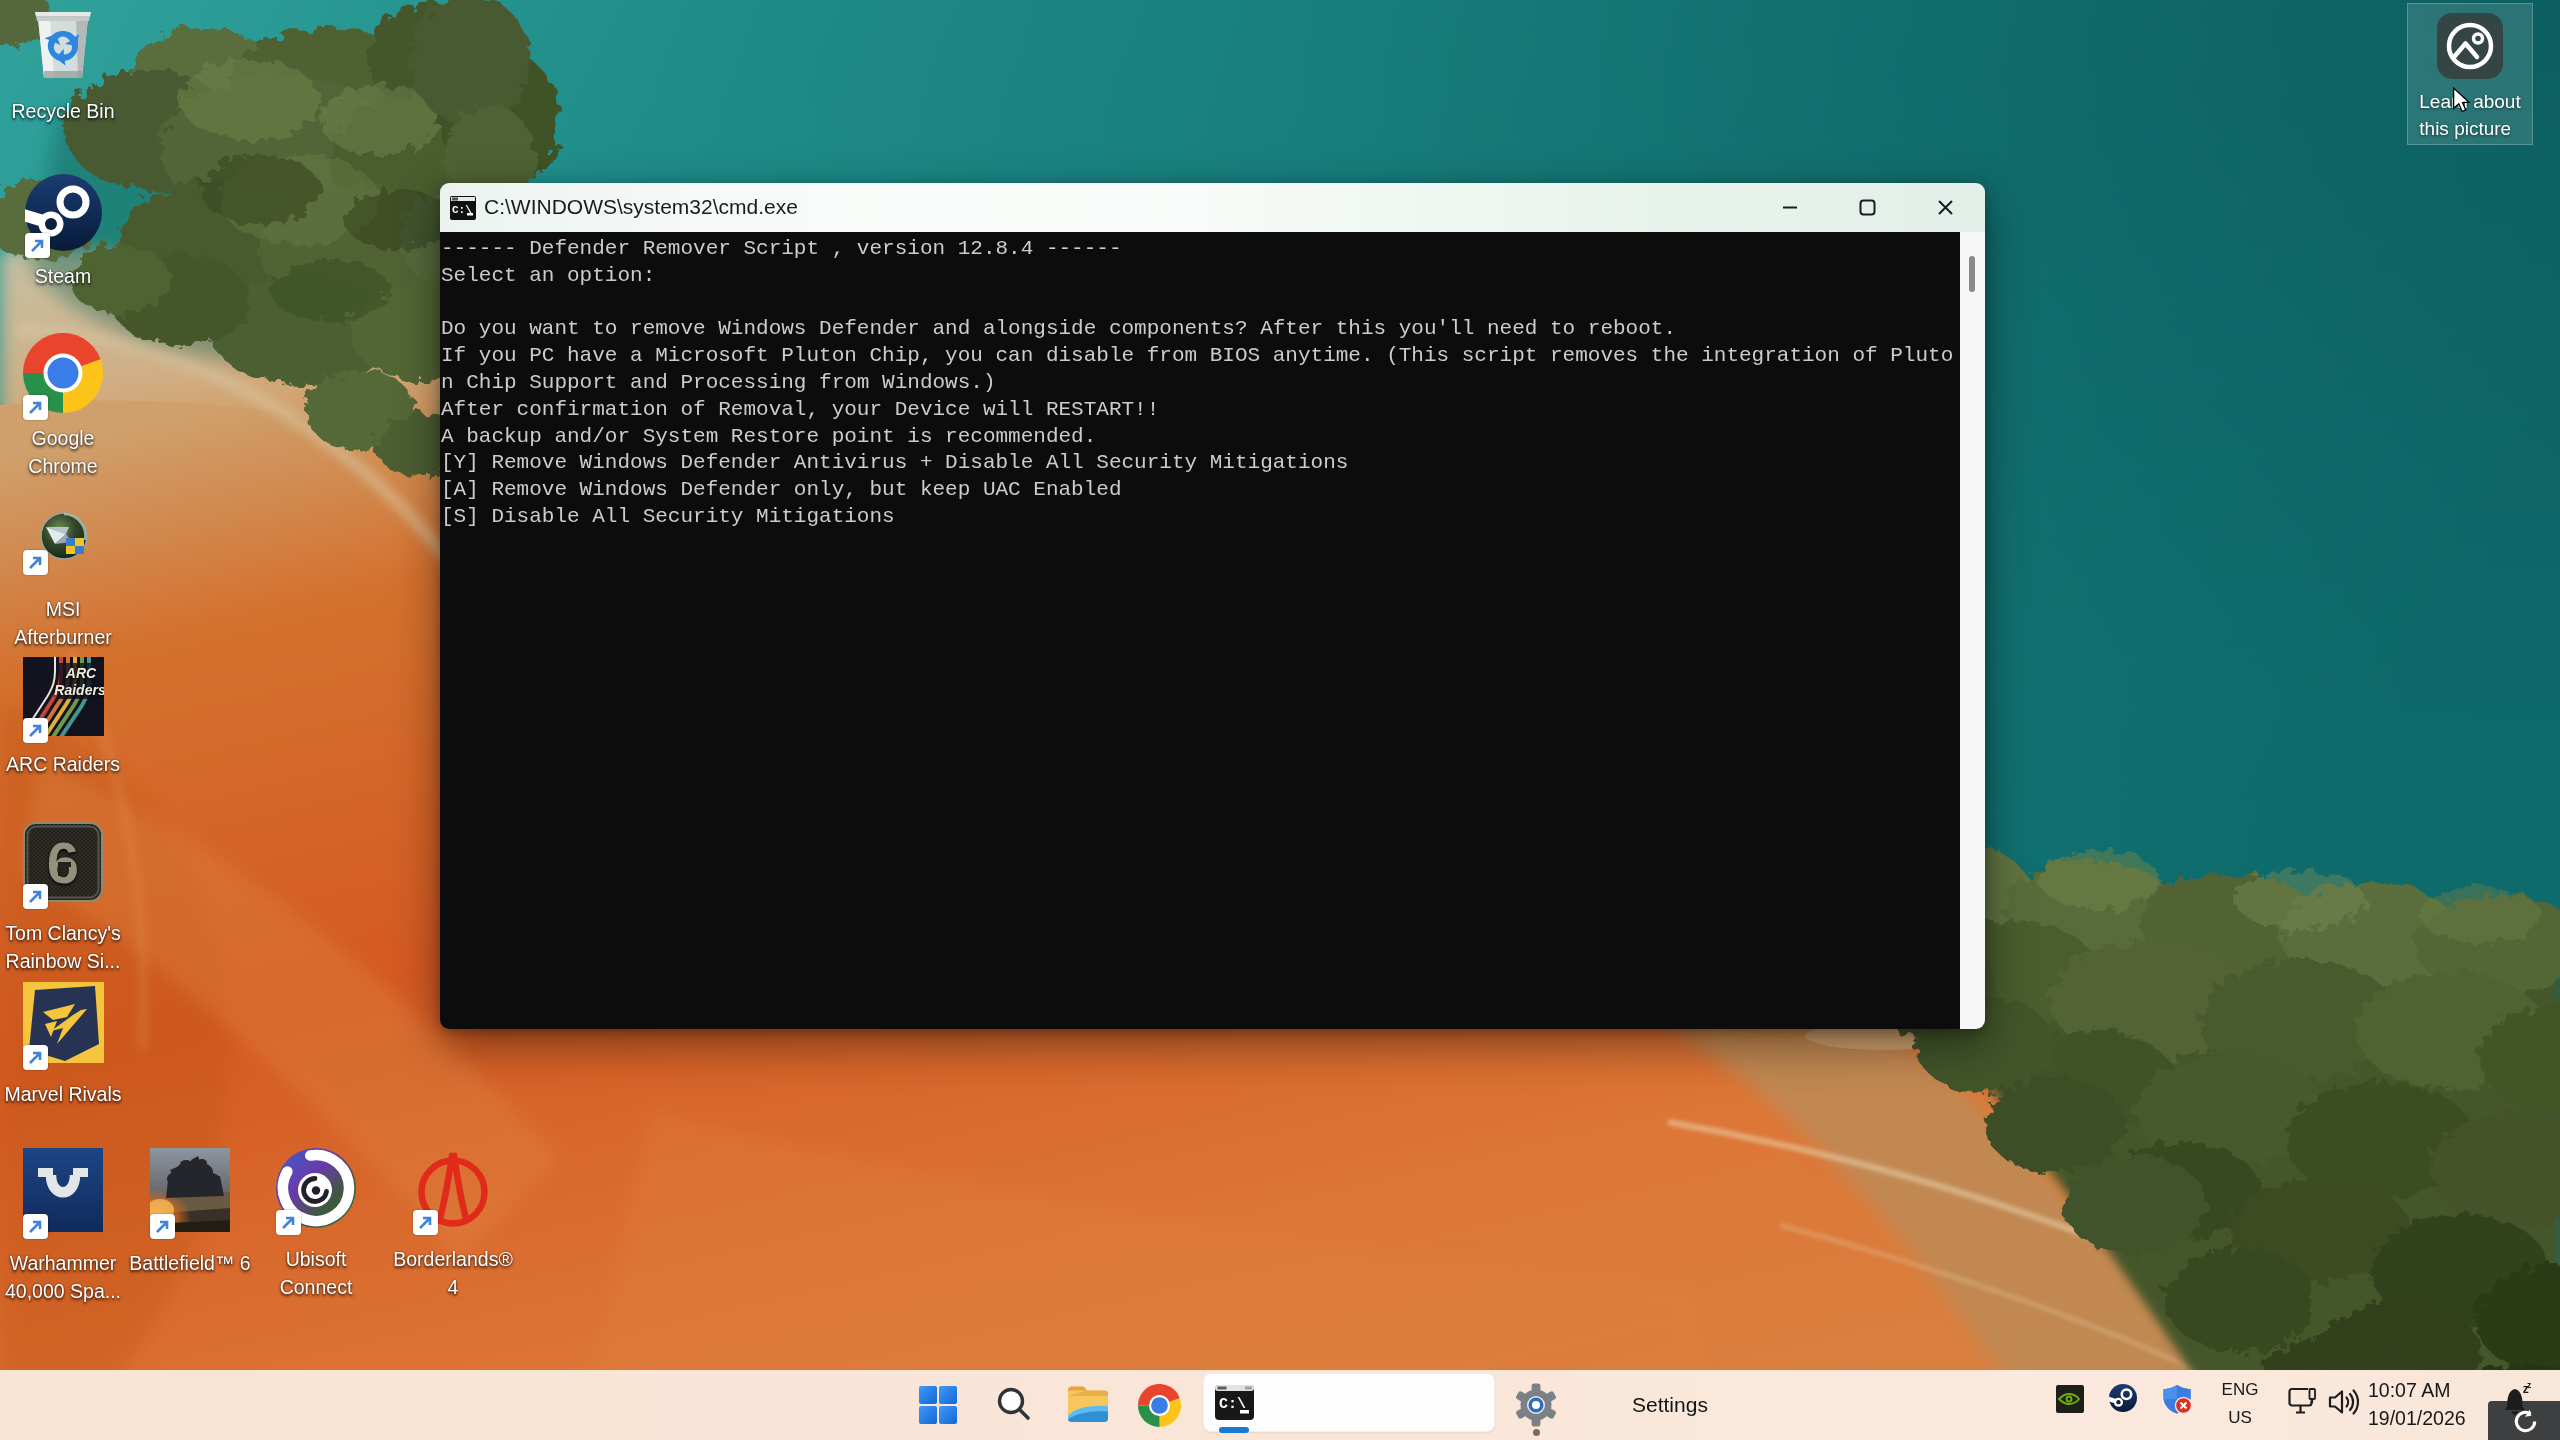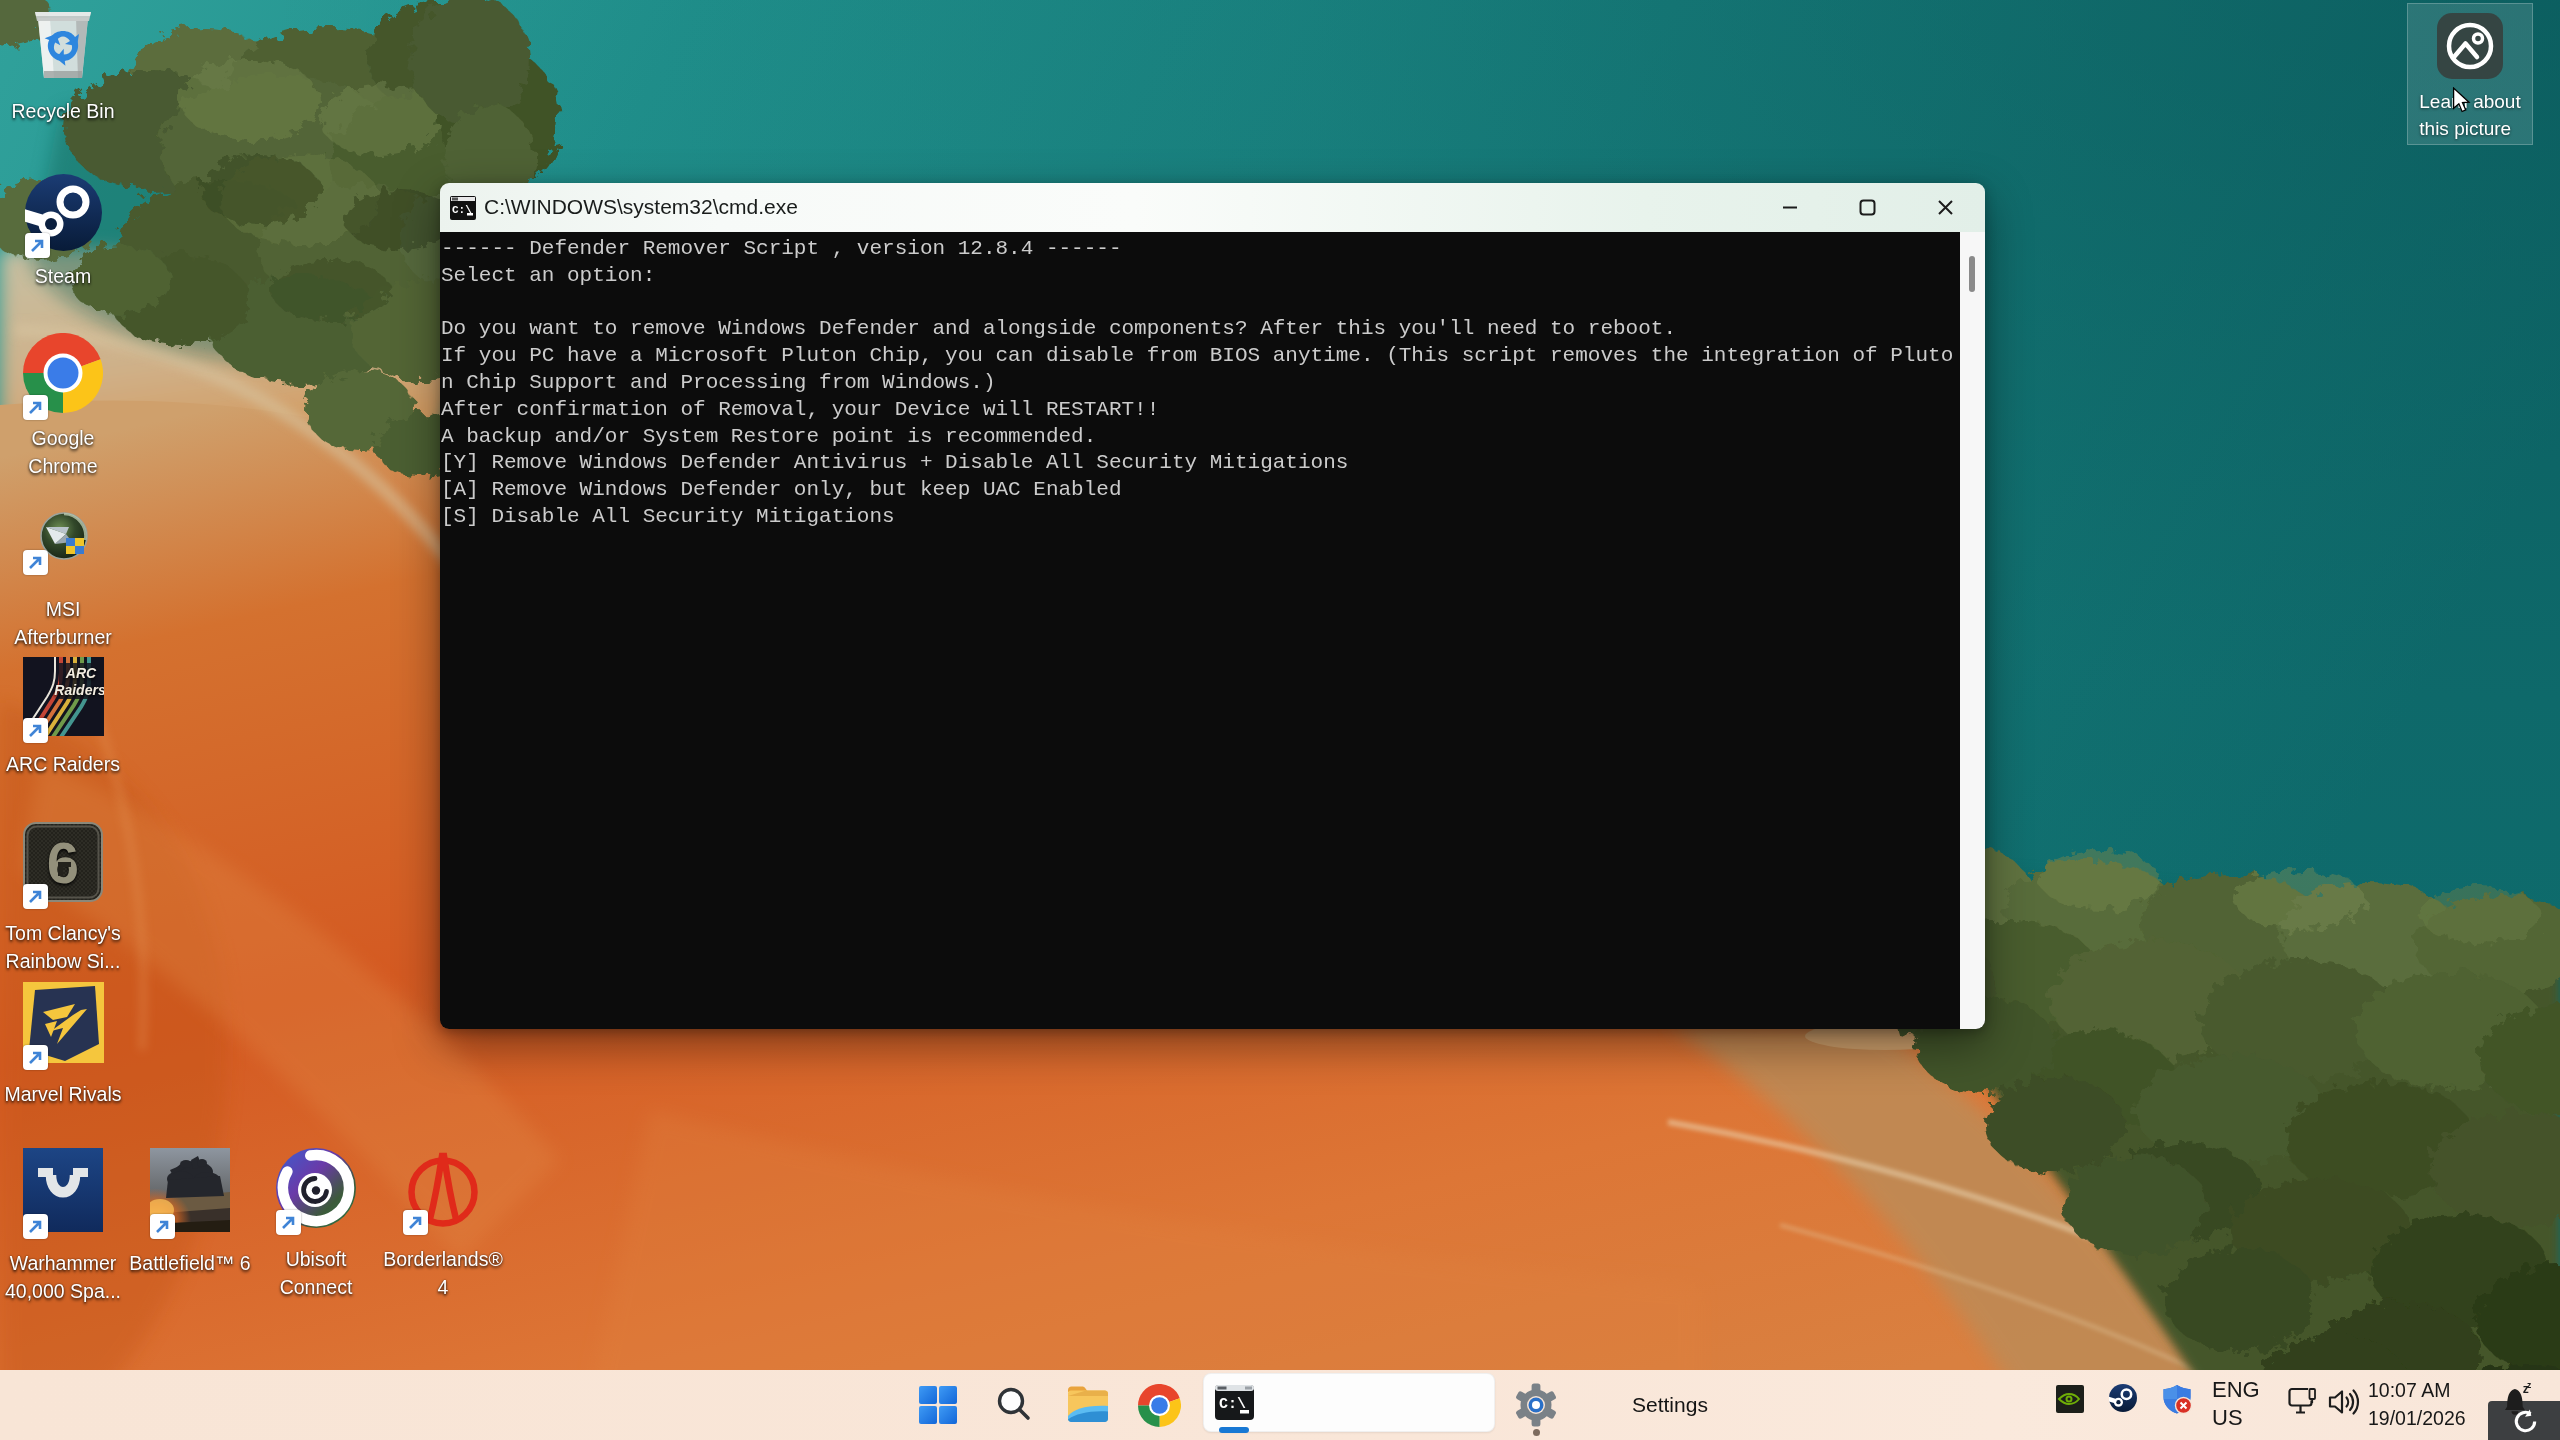--- a/index.html
+++ b/index.html
@@ -11,21 +11,21 @@
 .sc svg{position:absolute;left:3px;top:3px}
 #cmdwin{position:absolute;left:440px;top:183px;width:1545px;height:846px;border-radius:9px;box-shadow:0 16px 46px rgba(0,0,0,.42),0 3px 12px rgba(0,0,0,.28);overflow:hidden}
 #titlebar{position:absolute;left:0;top:0;right:0;height:49px;background:linear-gradient(90deg,#ecf3ee 0%,#f7faf8 18%,#fafcfa 45%,#e8f3ec 78%,#e2efe8 100%)}
 #titlebar .ttext{position:absolute;left:44px;top:12px;font-size:21px;color:#191c1b}
 #conarea{position:absolute;left:0;top:49px;width:1800px;bottom:0;background:#0c0c0c}
 #conarea pre{font-family:"Liberation Mono",monospace;font-size:21px;line-height:26.8px;color:#cccccc;padding:4px 0 0 1px;letter-spacing:0px}
 #scrollstrip{position:absolute;right:0;top:49px;width:25px;bottom:0;background:#f7f7f7}
 #scrollthumb{position:absolute;left:9px;top:24px;width:6px;height:36px;border-radius:3px;background:#8a8a8a}
 #taskbar{position:absolute;left:0;top:1370px;width:2560px;height:70px;background:linear-gradient(90deg,#f8e5d6 0%,#f9e6d8 55%,#fae9dc 78%,#f8e6d9 100%)}
 .tbtxt{position:absolute;top:0;height:70px;display:flex;align-items:center;font-size:21px;color:#141414}
-.trtxt{position:absolute;font-size:22px;color:#181818;text-align:left;line-height:28px}
+.trtxt{position:absolute;font-size:17px;color:#181818;text-align:center;line-height:28px}
 #learnicon{position:absolute;left:2407px;top:3px;width:126px;height:142px;background:rgba(255,255,255,.13);border:1px solid rgba(255,255,255,.22);display:flex;flex-direction:column;align-items:center;color:#fff;font-size:19px;line-height:27px;text-shadow:0 1px 3px rgba(0,0,0,.6)}
 </style>
 </head>
 <body>
 <svg id="wall" width="2560" height="1440" viewBox="0 0 2560 1440">
 <defs>
 <linearGradient id="waterG" x1="0" y1="0" x2="1" y2="0.3">
   <stop offset="0" stop-color="#30a19b"></stop>
   <stop offset="0.25" stop-color="#20908c"></stop>
   <stop offset="0.6" stop-color="#18807e"></stop>
@@ -376,21 +376,21 @@
     <circle cx="40" cy="42.5" r="4.2" fill="#20202c"></circle>
   </svg>
   <div class="sc">
         <svg width="19" height="19" viewBox="0 0 19 19">
           <path d="M4,15 L13,6 M7,5 h7 v7" fill="none" stroke="#3f84d6" stroke-width="2.6"></path>
         </svg>
       </div>
   </div>
   <div style="margin-top:10px">Ubisoft<br>Connect</div>
 </div>
-<div class="dicon" style="left:368px;top:1148px">
+<div class="dicon" style="left:378px;top:1148px">
   <div class="ic"><svg width="80" height="80" viewBox="0 0 80 80">
     <circle cx="40" cy="44" r="31.5" fill="none" stroke="#e02a1a" stroke-width="6.5"></circle>
     <path d="M27,71 C33,47 36,28 39,8 L41,8 C44,28 47,47 53,71" fill="none" stroke="#e02a1a" stroke-width="6.5" stroke-linecap="round"></path>
   </svg>
   <div class="sc">
         <svg width="19" height="19" viewBox="0 0 19 19">
           <path d="M4,15 L13,6 M7,5 h7 v7" fill="none" stroke="#3f84d6" stroke-width="2.6"></path>
         </svg>
       </div>
   </div>

